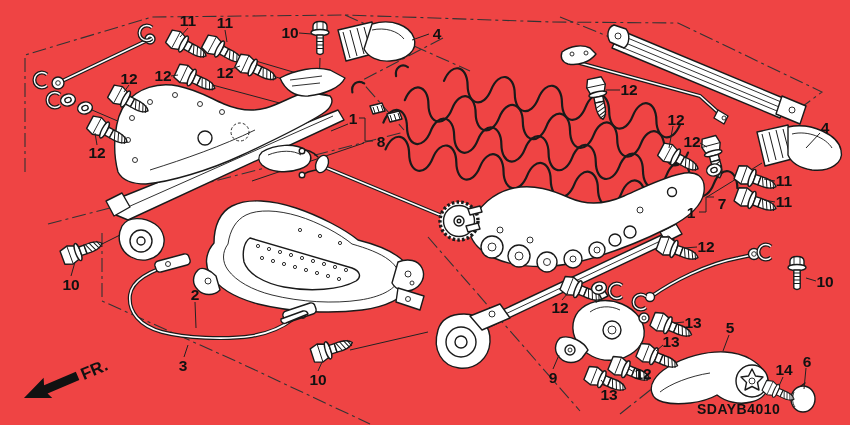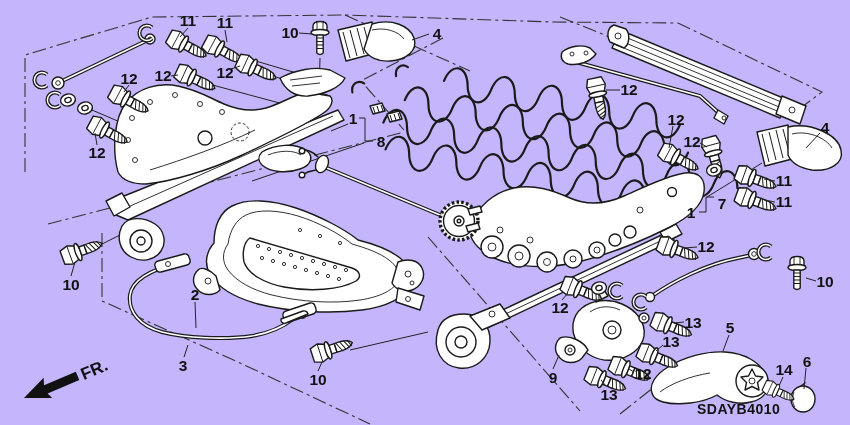--- a/index.html
+++ b/index.html
@@ -1,16 +1,16 @@
 <!DOCTYPE html>
 <html><head>
 <meta charset="utf-8">
 <style>
   html,body{margin:0;padding:0;background:#fff;}
-  #stage{position:relative;width:850px;height:425px;background:#c4b5fd;overflow:hidden;}
+  #stage{position:relative;width:850px;height:425px;background:#ef4444;overflow:hidden;}
   svg{display:block;}
   svg text{font-family:"Liberation Sans","DejaVu Sans",sans-serif;}
   .callout{font-size:15.5px;font-weight:600;fill:#111;}
   .code{font-size:14px;font-weight:700;fill:#111;letter-spacing:.5px;}
   .frtxt{font-size:17px;font-weight:800;fill:#111;}
   .p{fill:none;stroke:#1a1a1a;stroke-width:1.4;stroke-linecap:round;stroke-linejoin:round;}
   .pf{fill:#fff;stroke:#1a1a1a;stroke-width:1.4;stroke-linecap:round;stroke-linejoin:round;}
   .thin{fill:none;stroke:#1a1a1a;stroke-width:.9;}
   .leader{fill:none;stroke:#222;stroke-width:1;}
   .phantom{fill:none;stroke:#333;stroke-width:1.1;stroke-dasharray:14 4 3 4;}

